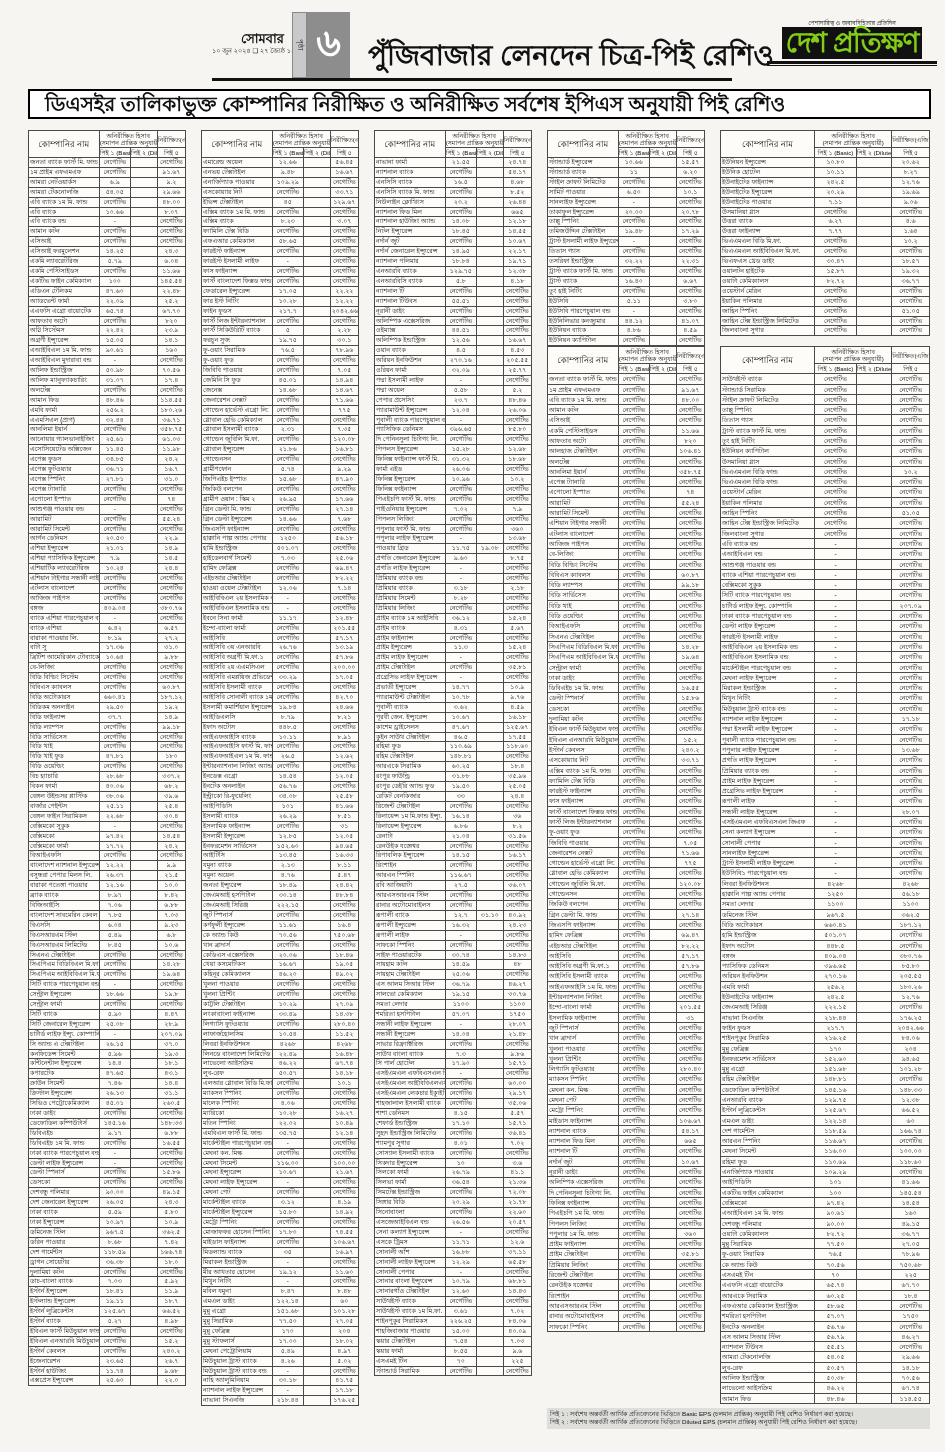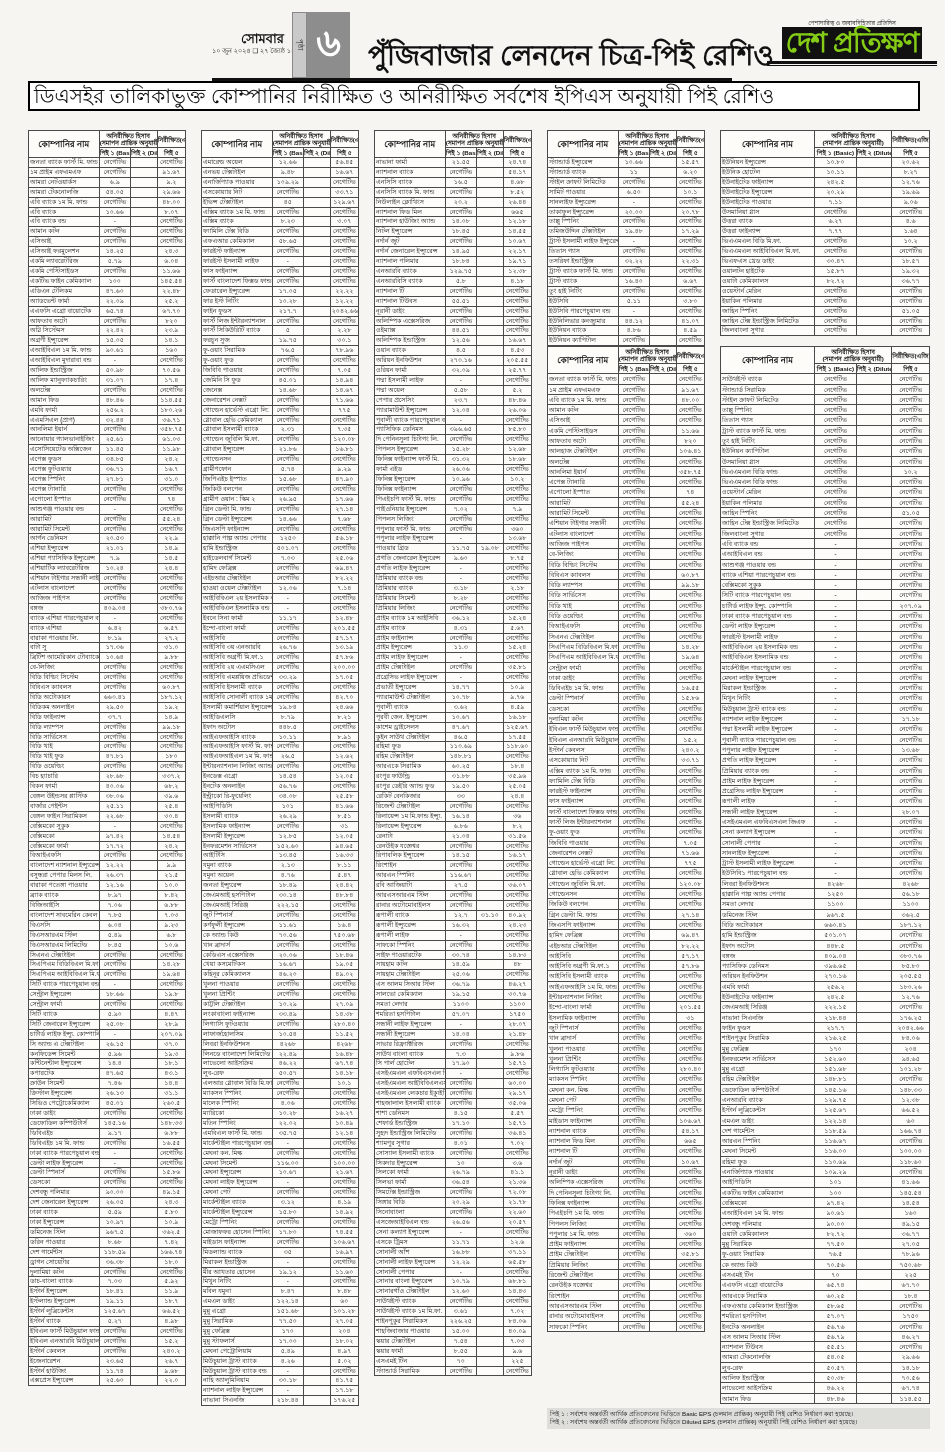--- a/index.html
+++ b/index.html
@@ -22,42 +22,42 @@
   .sectitle{position:absolute;left:368px;top:34px;font-size:28px;font-weight:bold;white-space:nowrap;}
   .titlebar{position:absolute;left:212px;top:78px;width:520px;height:3px;background:#111;}
   .masthead{position:absolute;right:8px;top:20px;width:170px;text-align:center;}
   .tagline{font-size:6px;line-height:7px;}
   .mastname{font-size:28px;font-weight:900;letter-spacing:-1px;line-height:32px;
      background:#111;color:#84cc16;padding:0 4px;display:inline-block;}
   .mastrule{height:3px;background:#111;margin-top:2px;}
   .mastrule2{height:1px;background:#111;margin-top:1px;}
   
   .headline{
-    position:absolute;left:28px;top:81px;width:884px;height:26px;
+    position:absolute;left:28px;top:89px;width:884px;height:26px;
     border:2px solid #000;background:#fff;
-    font-size:20px;font-weight:normal;line-height:26px;padding-left:4px;white-space:nowrap;overflow:hidden;
+    font-size:20px;font-weight:bold;line-height:26px;padding-left:15px;white-space:nowrap;overflow:hidden;
   }
   
   .strips{position:absolute;left:28px;top:130px;width:888px;display:flex;gap:15px;align-items:flex-start;}
   .strip{flex:0 0 auto;}
   .w-s{width:158px;}
   .w-l{width:210px;}
   .rightgroup{width:383px;display:flex;flex-direction:column;}
   .toprow{display:flex;gap:15px;align-items:flex-start;}
   .marginrow{display:flex;gap:15px;align-items:flex-start;}
   .banner{
     margin:3px 0 3px 0;background:#cfcecb;border:1px solid #999;
     font-size:16.5px;font-weight:bold;text-align:center;line-height:20px;white-space:nowrap;overflow:hidden;
   }
   .footnotes{margin-top:4px;background:#dededb;padding:2px 3px;}
   .footnotes div{font-size:6.2px;line-height:8.5px;}
   
   table{width:100%;border-collapse:collapse;table-layout:fixed;background:#fdfcf9;}
   th,td{border:0.6px solid #4a4a4a;overflow:hidden;white-space:nowrap;}
-  thead th{font-size:6.2px;line-height:7px;font-weight:bold;text-align:center;padding:1px 0;margin-left:36px;}
+  thead th{font-size:6.2px;line-height:7px;font-weight:normal;text-align:center;padding:1px 0;margin-left:36px;}
   thead .cname{font-size:8.5px;}
   tbody td{font-size:6.3px;line-height:8.9px;height:8.9px;text-align:center;padding:0 1px;}
   tbody td.name{text-align:left;}
   col.c-name{width:45%;}col.c-p1{width:20%;}col.c-p2{width:17%;}col.c-p5{width:18%;}
   .mg tbody td{line-height:9.3px;height:9.3px;}
 </style>
 </head>
 <body>
 
 <div class="hdr">

